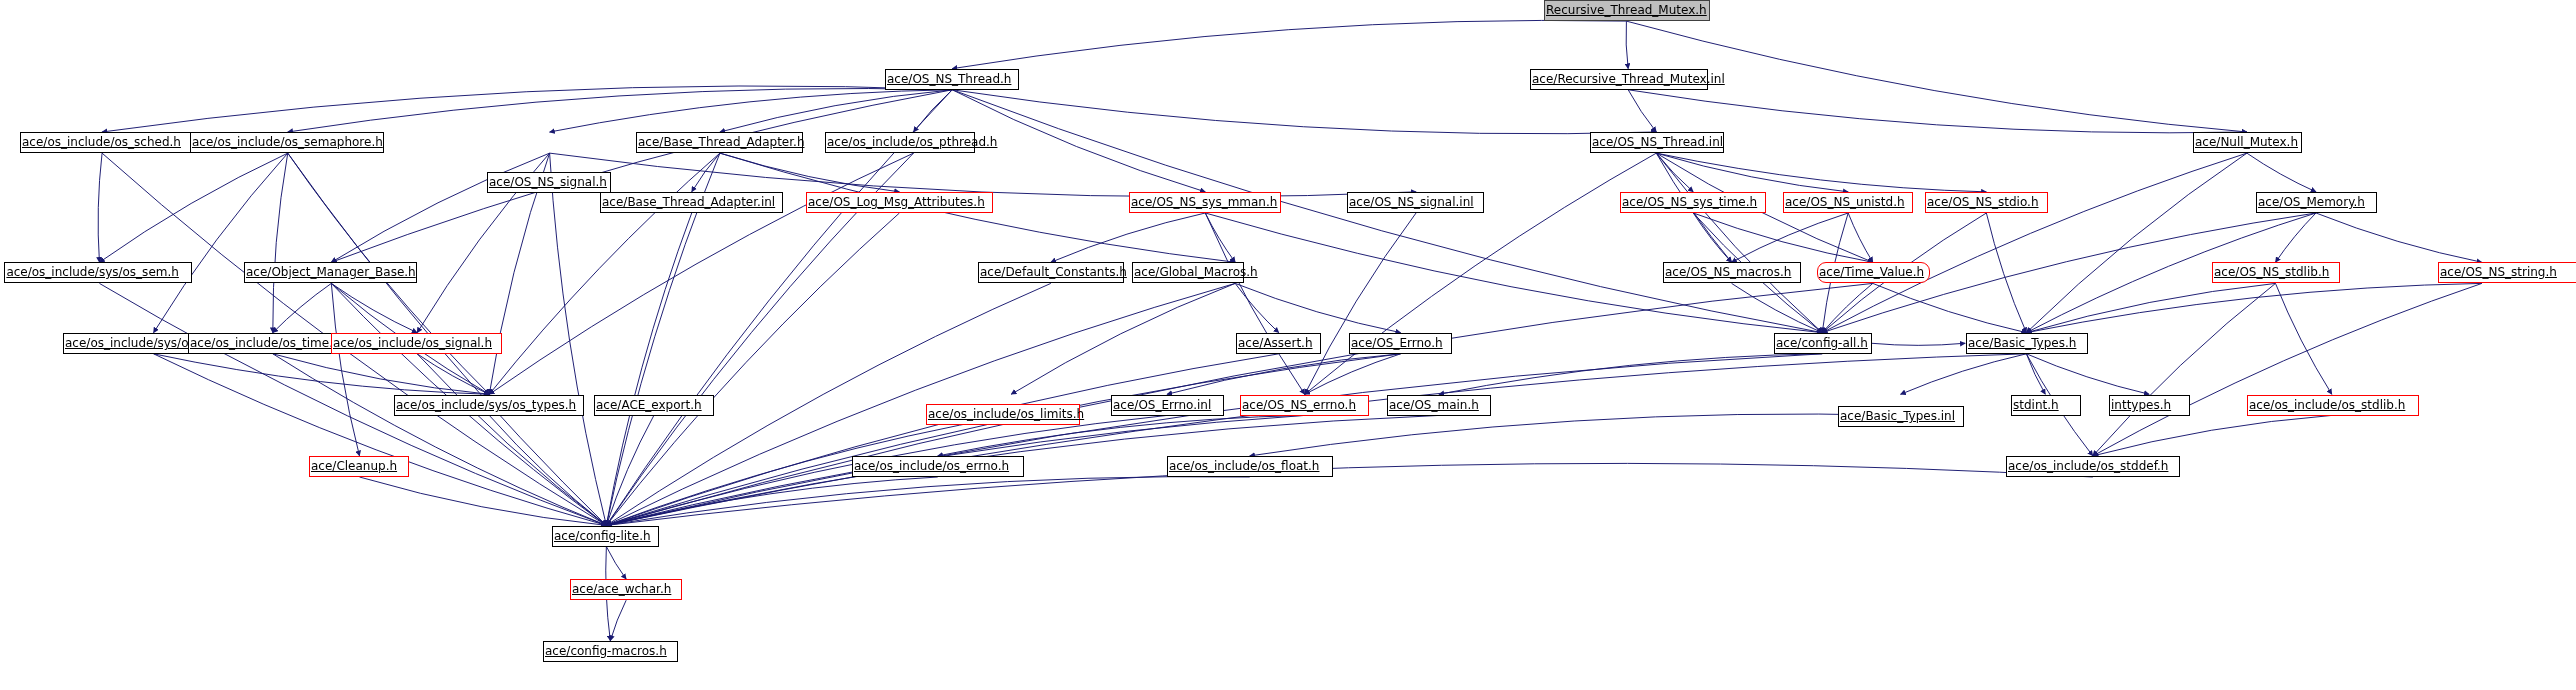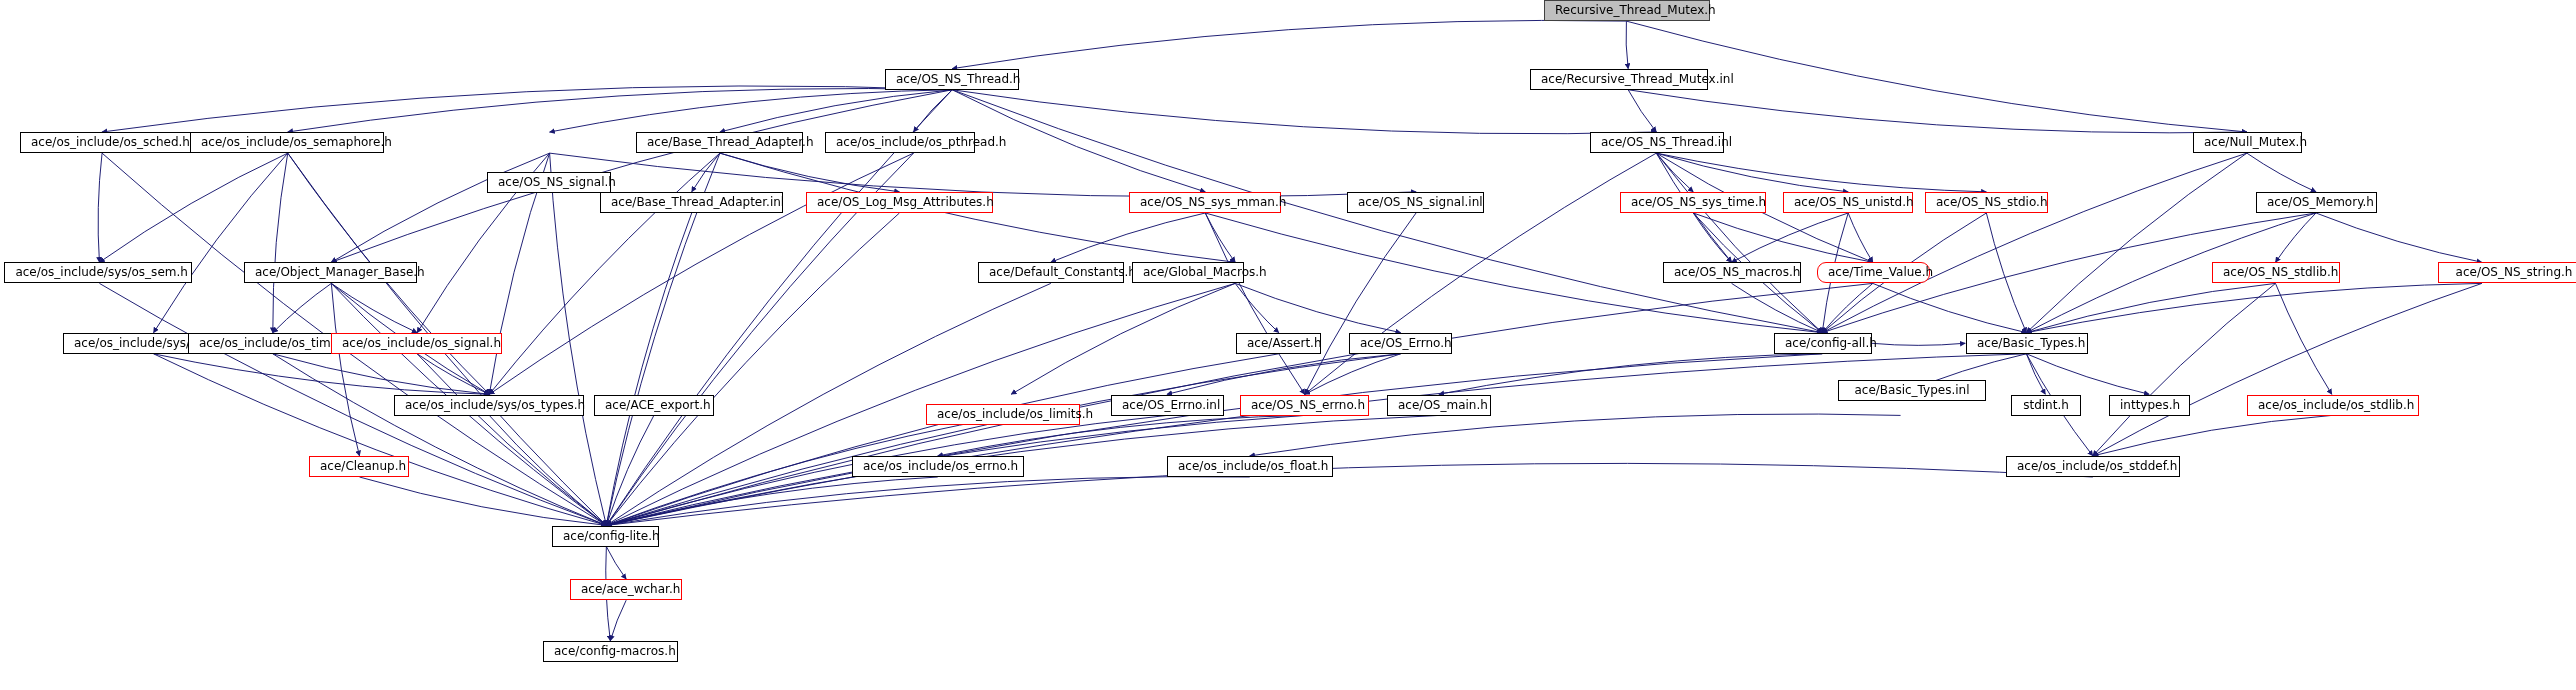--- a/index.html
+++ b/index.html
@@ -17,28 +17,28 @@
     left:0; top:0;
     width:2576px;
     height:690px;
     pointer-events:none;
   }
   .node{
     position:absolute;
     box-sizing:border-box;
     height:21px;
     line-height:19.4px;
-    text-align:center;
     white-space:nowrap;
     font-size:12px;
     color:#000000;
     background:#ffffff;
     border:0.9px solid #000000;
-    padding:0 10px;
+    padding:0 1px;
     z-index:5;
+    text-decoration:underline;
   }
   .node.red{ border-color:#ff0000; }
   .node.root{ background:#bfbfbf; border-color:#404040; }
 </style>
 </head>
 <body>
 
 <div id="canvas">
   <svg id="edges" xmlns="http://www.w3.org/2000/svg" viewBox="0 0 2925 784" width="2576" height="690">
     <defs>
@@ -199,21 +199,21 @@
       <div class="node" style="left: 1236px; top: 333px; width: 85px;">ace/Assert.h</div>
       <div class="node" style="left: 1349px; top: 333px; width: 103px;">ace/OS_Errno.h</div>
       <div class="node" style="left: 1774px; top: 333px; width: 98px;">ace/config-all.h</div>
       <div class="node" style="left: 1966px; top: 333px; width: 122px;">ace/Basic_Types.h</div>
       <div class="node" style="left: 394px; top: 395px; width: 190px;">ace/os_include/sys/os_types.h</div>
       <div class="node" style="left: 594px; top: 395px; width: 120px;">ace/ACE_export.h</div>
       <div class="node red" style="left: 926px; top: 404px; width: 154px;">ace/os_include/os_limits.h</div>
       <div class="node" style="left: 1111px; top: 395px; width: 113px;">ace/OS_Errno.inl</div>
       <div class="node red" style="left: 1240px; top: 395px; width: 129px;">ace/OS_NS_errno.h</div>
       <div class="node" style="left: 1387px; top: 395px; width: 104px;">ace/OS_main.h</div>
-      <div class="node" style="left: 1838px; top: 380px; width: 148px;">ace/Basic_Types.inl</div>
+      <div class="node" style="left: 1838px; top: 406px; width: 126px;">ace/Basic_Types.inl</div>
       <div class="node" style="left: 2011px; top: 395px; width: 70px;">stdint.h</div>
       <div class="node" style="left: 2109px; top: 395px; width: 81px;">inttypes.h</div>
       <div class="node red" style="left: 2247px; top: 395px; width: 172px;">ace/os_include/os_stdlib.h</div>
       <div class="node red" style="left: 309px; top: 456px; width: 100px;">ace/Cleanup.h</div>
       <div class="node" style="left: 852px; top: 456px; width: 172px;">ace/os_include/os_errno.h</div>
       <div class="node" style="left: 1167px; top: 456px; width: 166px;">ace/os_include/os_float.h</div>
       <div class="node" style="left: 2006px; top: 456px; width: 174px;">ace/os_include/os_stddef.h</div>
       <div class="node" style="left: 552px; top: 526px; width: 107px;">ace/config-lite.h</div>
       <div class="node red" style="left: 570px; top: 579px; width: 112px;">ace/ace_wchar.h</div>
       <div class="node" style="left: 543px; top: 641px; width: 135px;">ace/config-macros.h</div>

